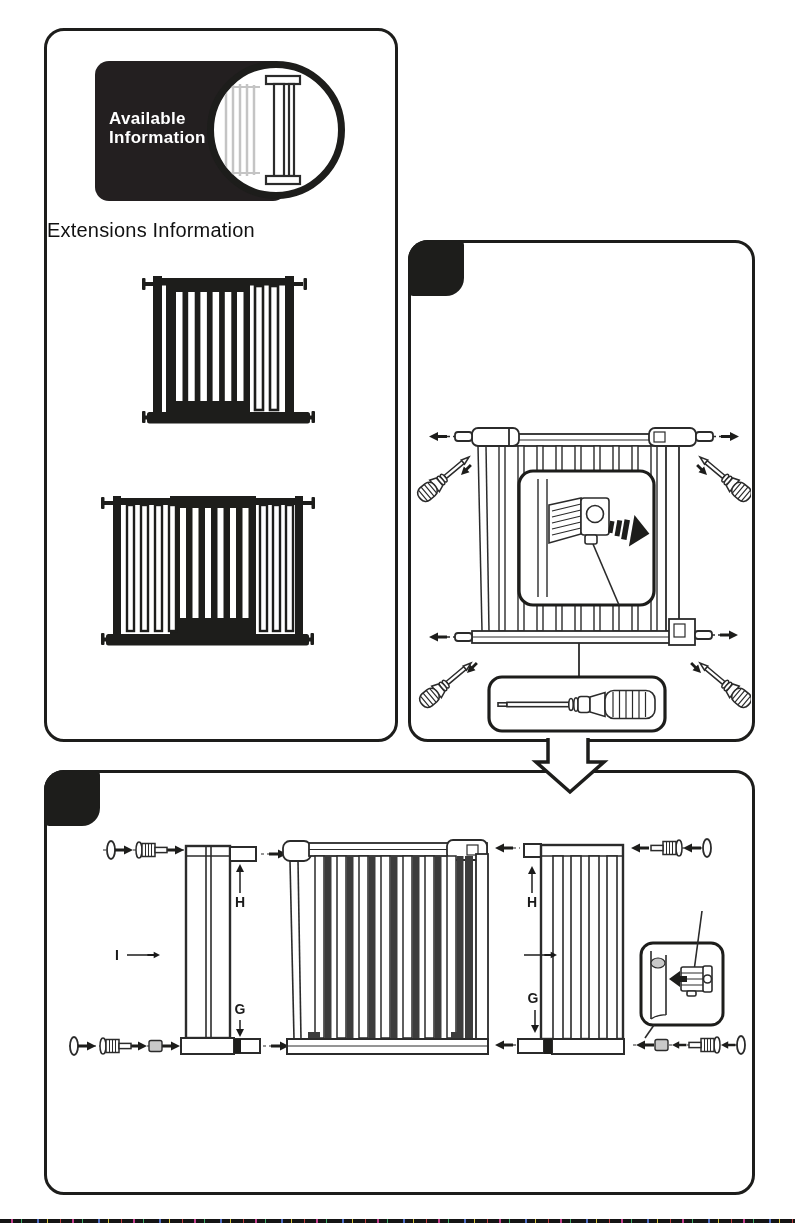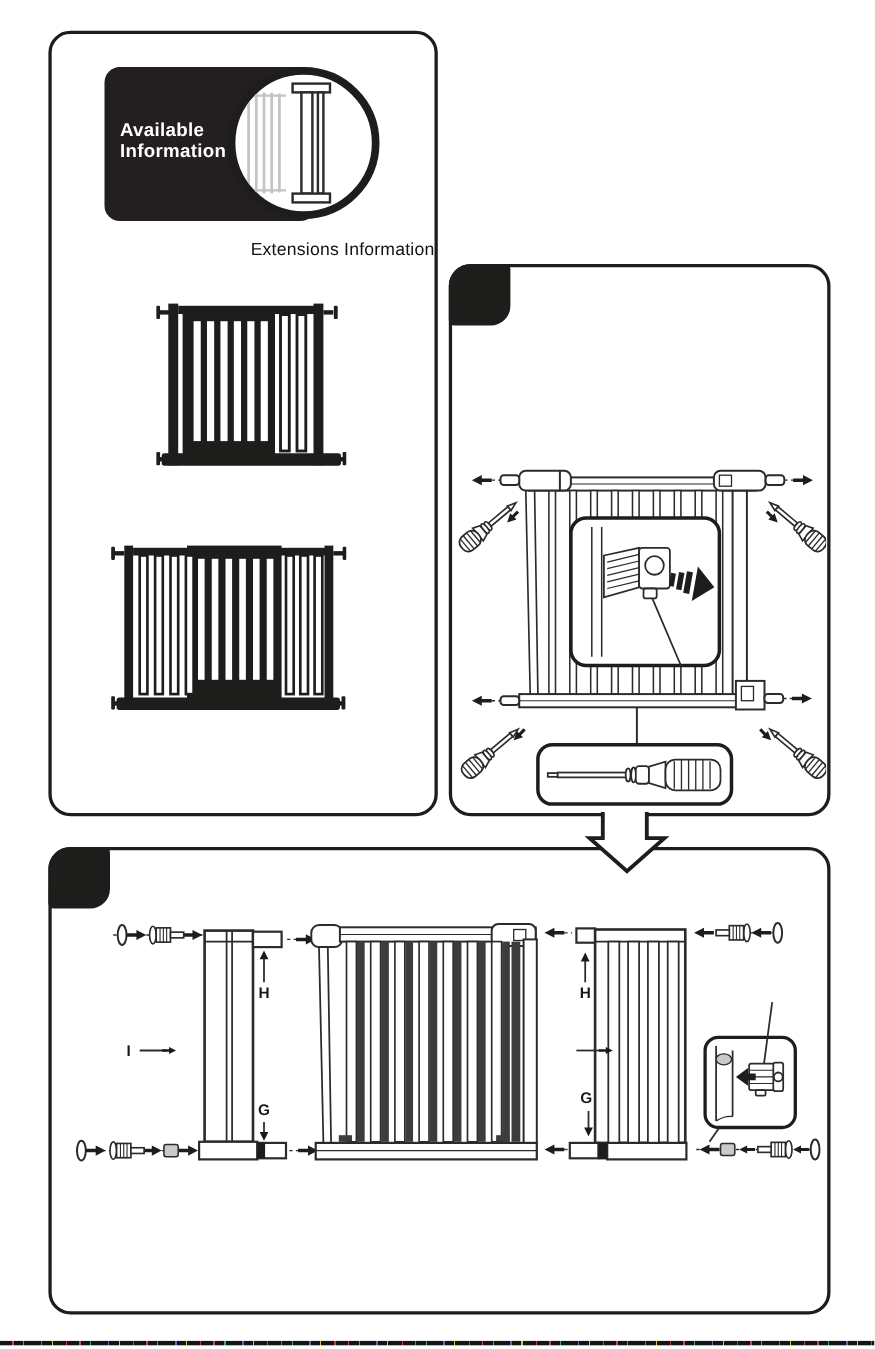--- a/index.html
+++ b/index.html
@@ -10,21 +10,21 @@
   #panel-remove{left:408px;top:240px;width:347px;height:502px;}
   #panel-attach{left:44px;top:770px;width:711px;height:425px;}
   .corner-tab{position:absolute;left:-3.5px;top:-3.5px;width:56px;height:56px;background:#1d1d1b;
               border-radius:20px 5px 18px 5px;}
   .badge{position:absolute;left:48px;top:30px;width:252px;height:140px;}
   .badge-bg{position:absolute;left:0;top:0;width:192px;height:140px;background:#231f20;border-radius:14px;}
   .badge-text{position:absolute;left:14px;top:48px;color:#ffffff;font-weight:bold;font-size:17px;
               line-height:19px;letter-spacing:.3px;}
   .badge-oval{position:absolute;left:112px;top:0px;width:138px;height:138px;border:7px solid #1d1d1b;
               border-radius:50%;background:#fff;box-sizing:border-box;overflow:hidden;}
-  .caption{position:absolute;left:0;top:188px;width:100%;text-align:right;font-size:16px;color:#111;
+  .caption{position:absolute;left:0;top:188px;width:100%;text-align:left;font-size:20px;color:#111;
            letter-spacing:.2px;}
   .abs{position:absolute;}
   .lbl{font-family:"Liberation Sans",sans-serif;font-weight:bold;font-size:14px;fill:#1a1a1a;}
   #down-arrow{position:absolute;left:530px;top:738px;width:80px;height:58px;z-index:6;}
   .print-strip{position:absolute;left:0;top:1219px;width:795px;height:3.5px;
     background:repeating-linear-gradient(90deg,
       #141414 0 11px,#c4418e 11px 12.5px,#141414 12.5px 21px,#3fae6a 21px 22px,
       #141414 22px 37px,#4f6fc4 37px 38.5px,#141414 38.5px 47px,#d8c23a 47px 48px,
       #141414 48px 60px,#c44040 60px 61px);}
 </style>

